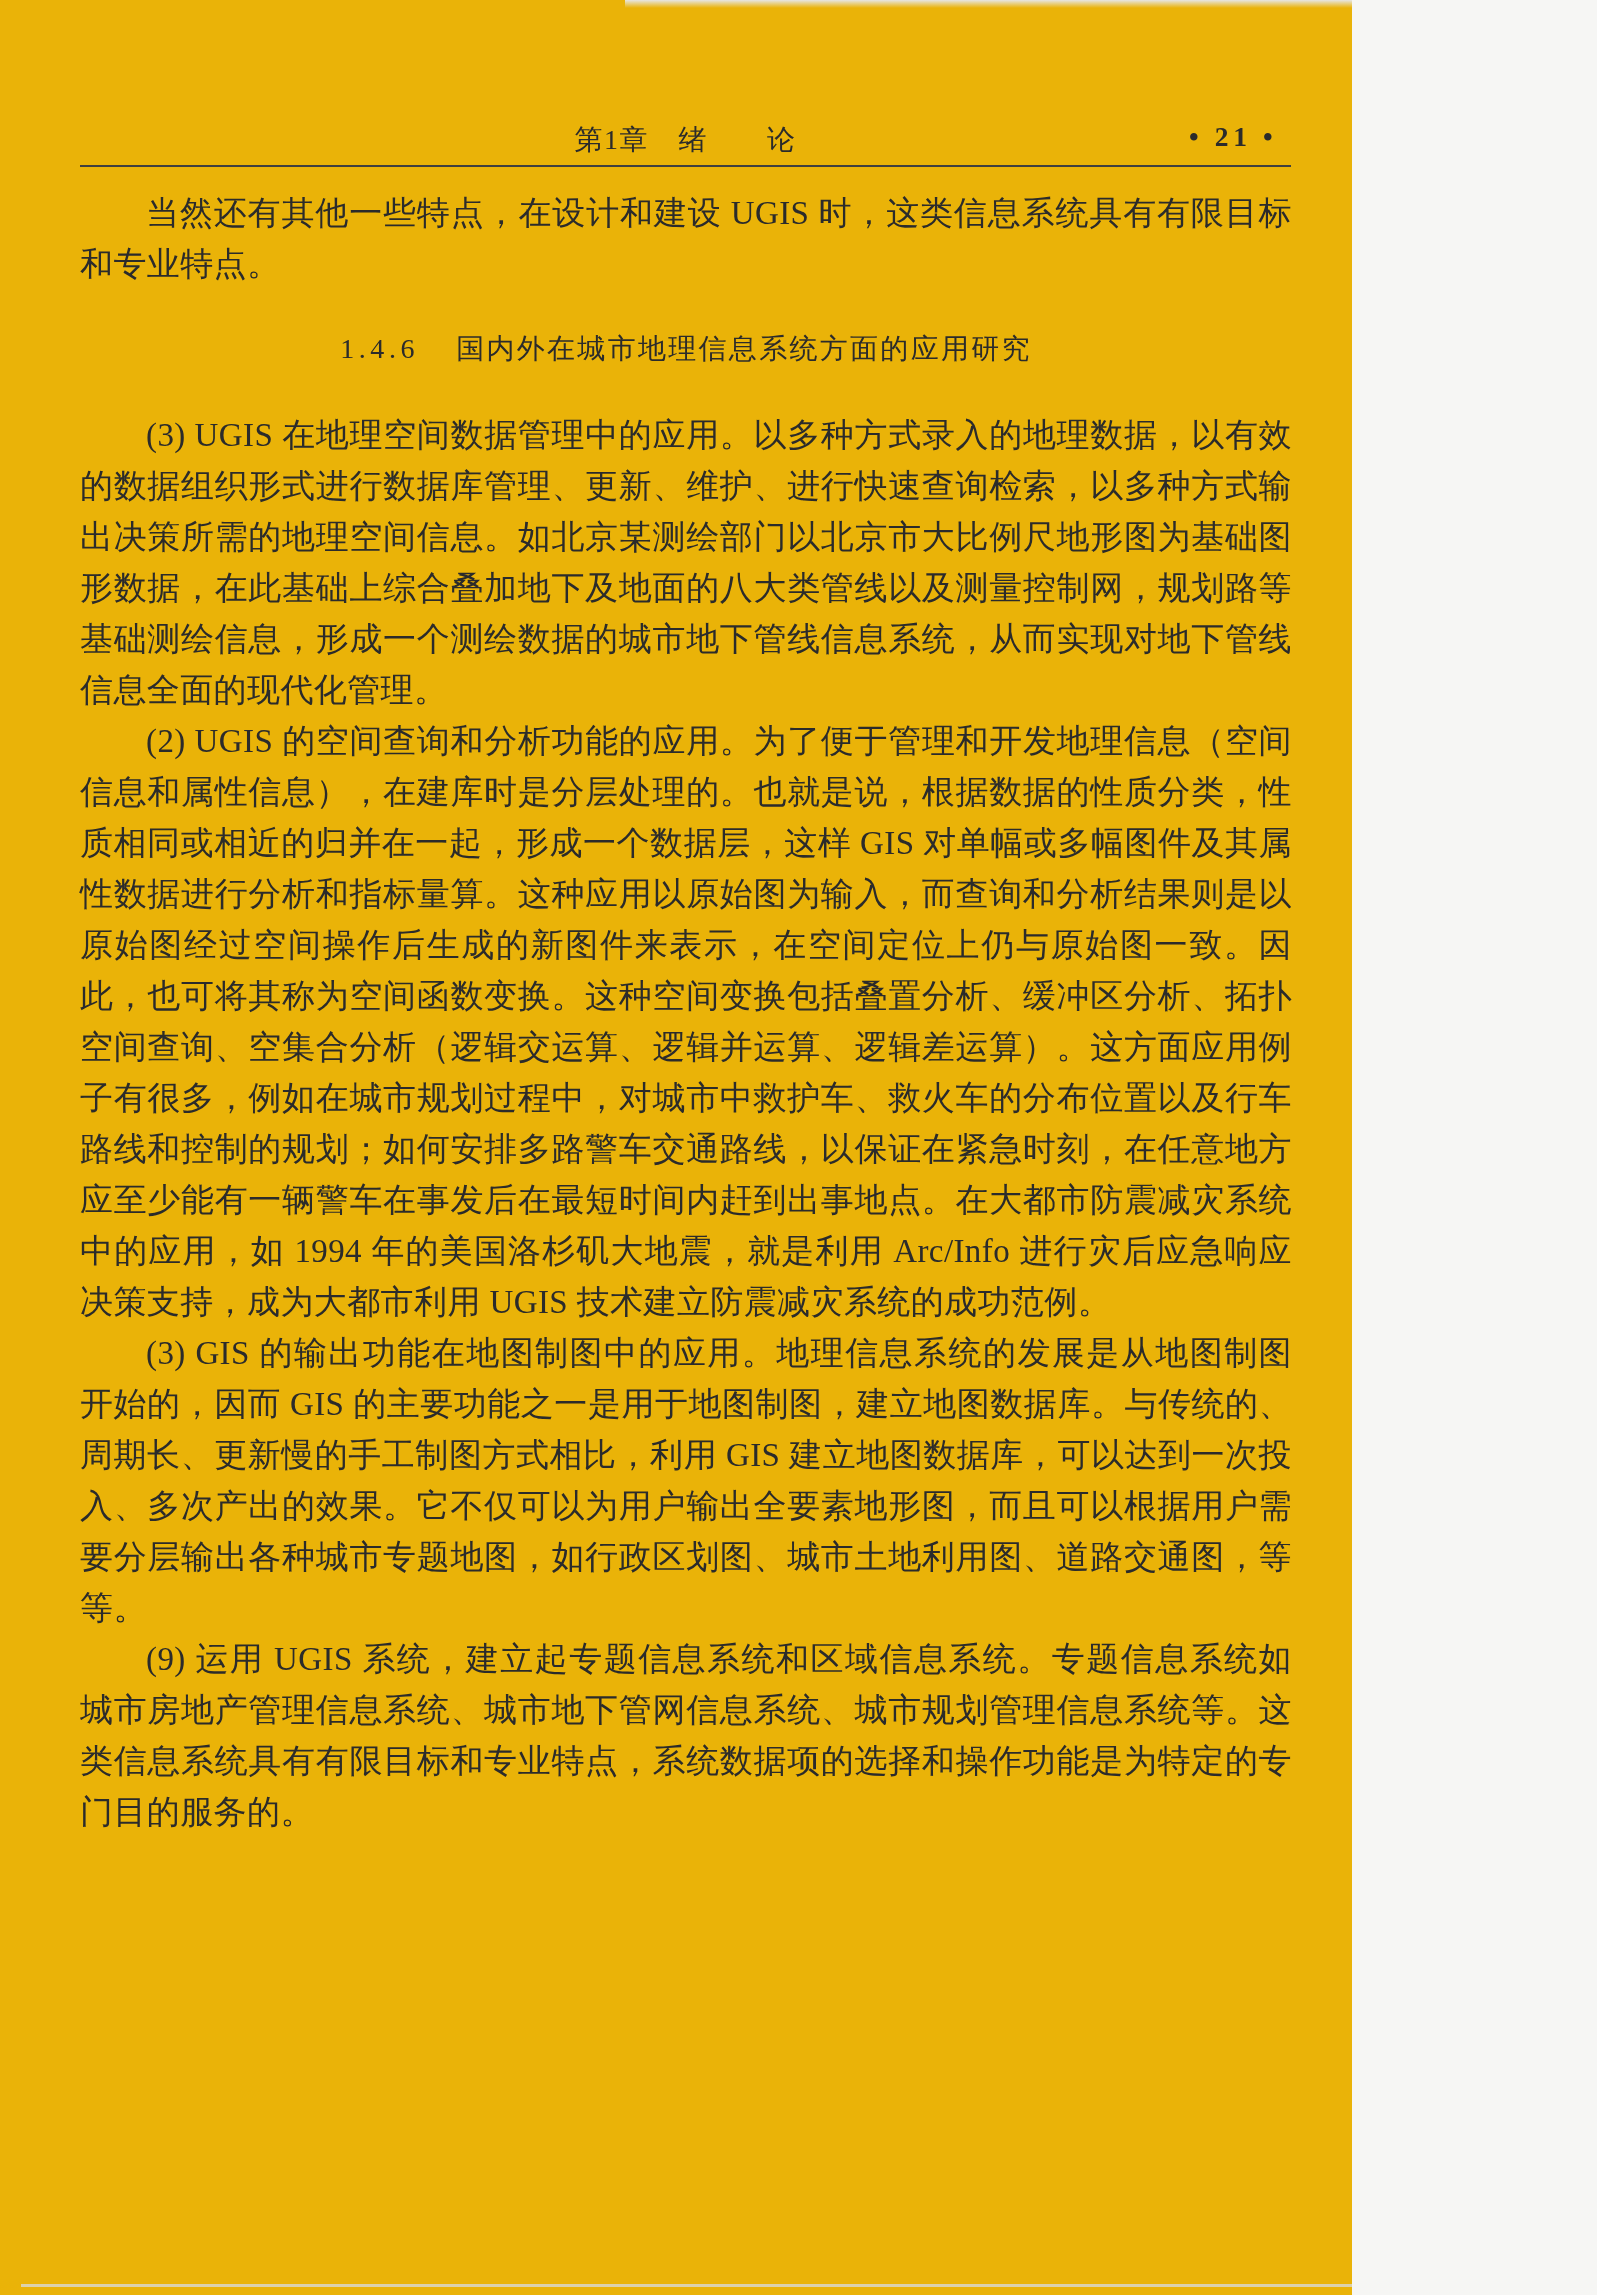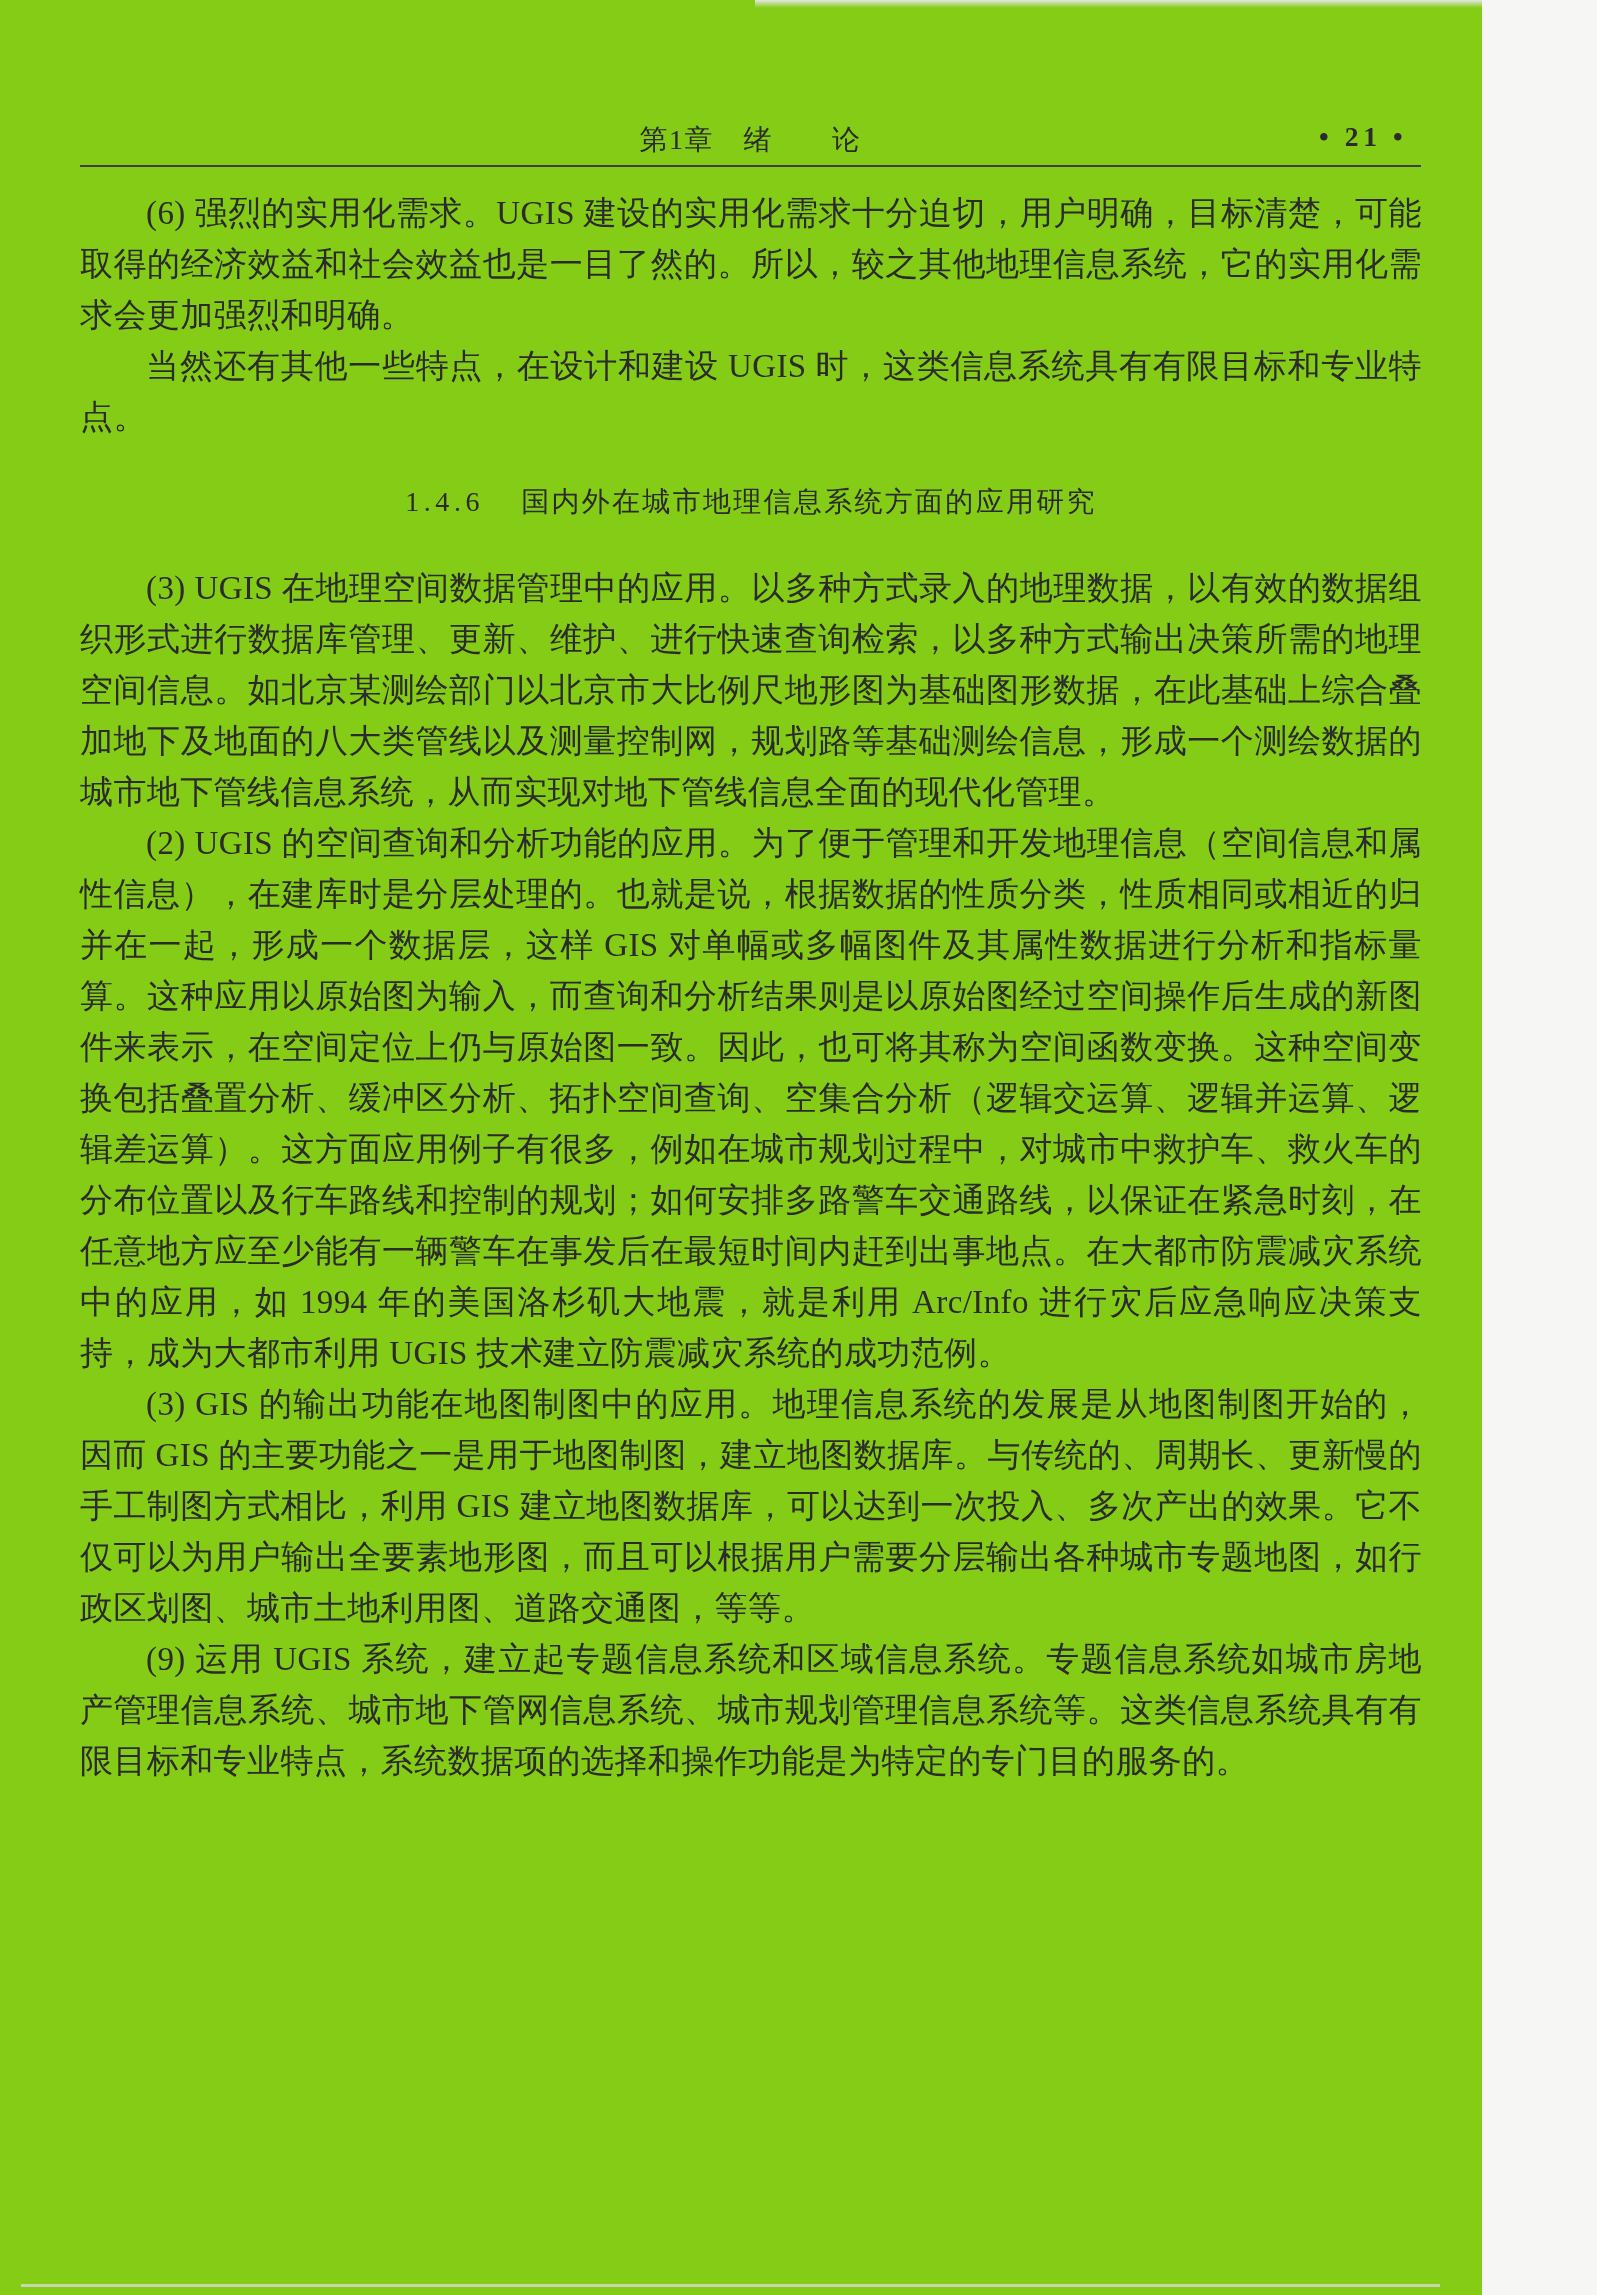--- a/index.html
+++ b/index.html
@@ -4,23 +4,23 @@
 <style>
   html, body { margin: 0; padding: 0; }
   body {
     width: 1598px;
     height: 2295px;
     background: #f6f6f4;
     font-family: "Liberation Serif", "DejaVu Serif", serif;
   }
   .page {
     position: relative;
-    width: 1482px;
+    width: 1352px;
     height: 2295px;
-    background: #84cc16;
+    background: #eab308;
     color: #2b2b2b;
     overflow: hidden;
   }
   
   .artifact-top {
     position: absolute; top: 0; right: 0;
     width: 727px; height: 7.7px;
     background: linear-gradient(to bottom, #e6e6e3, rgba(252,252,250,0));
   }
   .artifact-bottom {
@@ -90,21 +90,20 @@
 
   <div class="running-header">
     <span class="chapter-title">第1章　绪　　论</span>
     <span class="page-number">• 21 •</span>
   </div>
 
   <div class="header-rule"></div>
 
   <div class="content">
 
-    <p>(6) 强烈的实用化需求。UGIS 建设的实用化需求十分迫切，用户明确，目标清楚，可能取得的经济效益和社会效益也是一目了然的。所以，较之其他地理信息系统，它的实用化需求会更加强烈和明确。</p>
 
     <p>当然还有其他一些特点，在设计和建设 UGIS 时，这类信息系统具有有限目标和专业特点。</p>
 
     <h2 class="section-heading">
       <span class="section-number">1.4.6</span><span>国内外在城市地理信息系统方面的应用研究</span>
     </h2>
 
 
     <p>(3) UGIS 在地理空间数据管理中的应用。以多种方式录入的地理数据，以有效的数据组织形式进行数据库管理、更新、维护、进行快速查询检索，以多种方式输出决策所需的地理空间信息。如北京某测绘部门以北京市大比例尺地形图为基础图形数据，在此基础上综合叠加地下及地面的八大类管线以及测量控制网，规划路等基础测绘信息，形成一个测绘数据的城市地下管线信息系统，从而实现对地下管线信息全面的现代化管理。</p>
 

